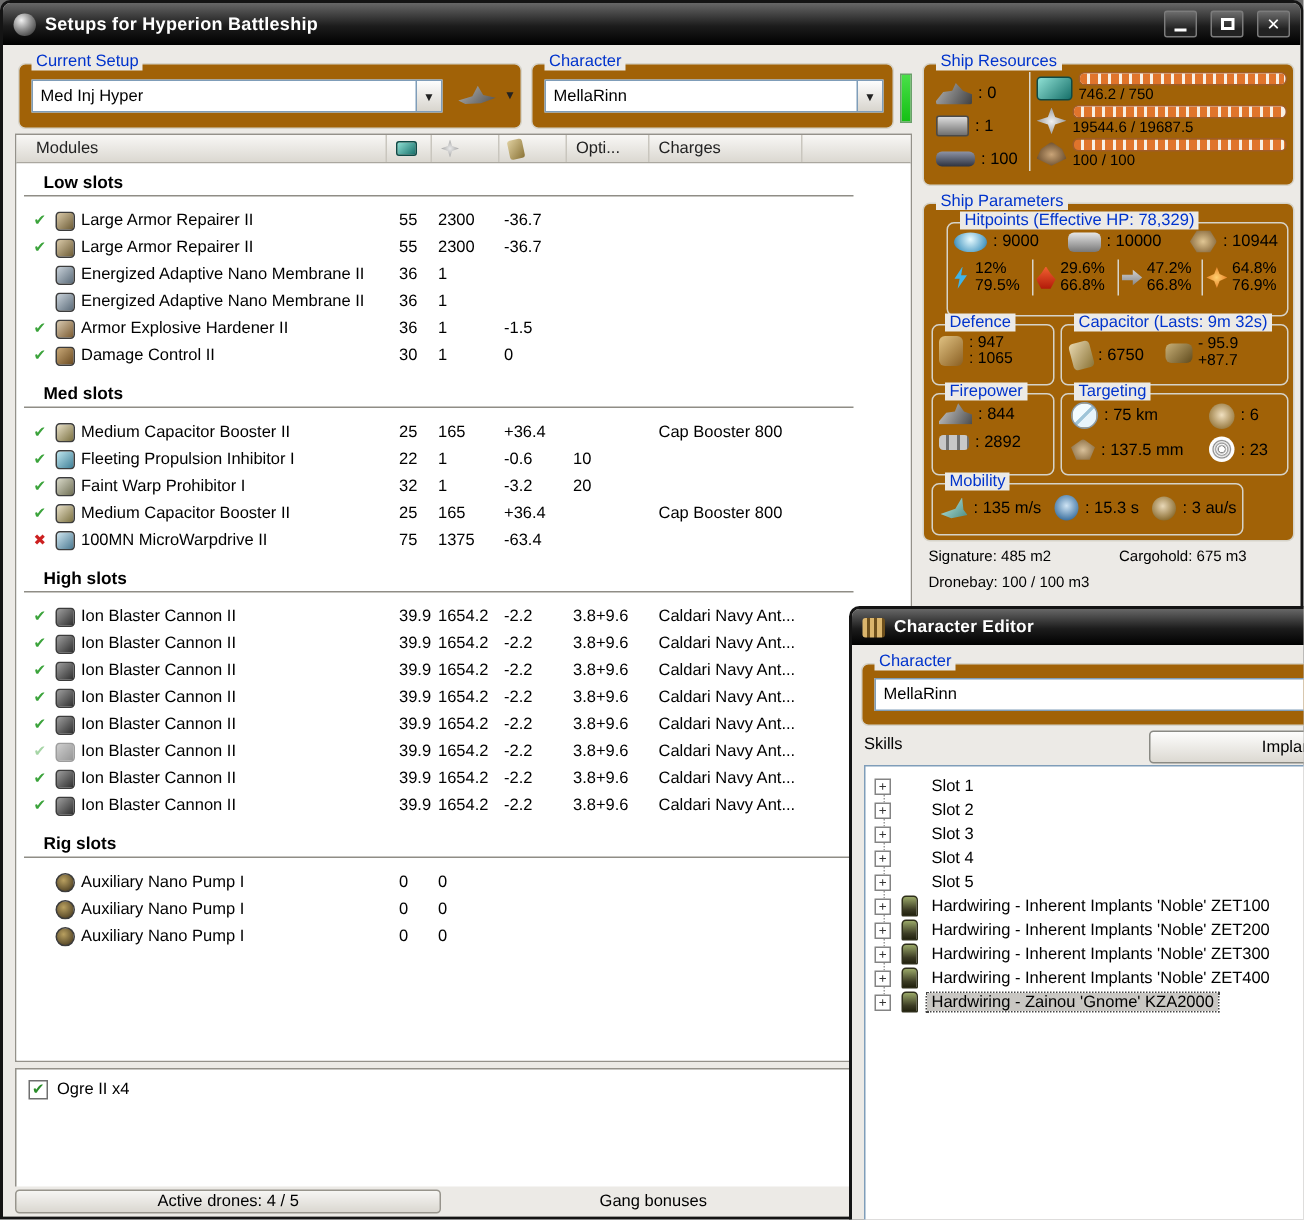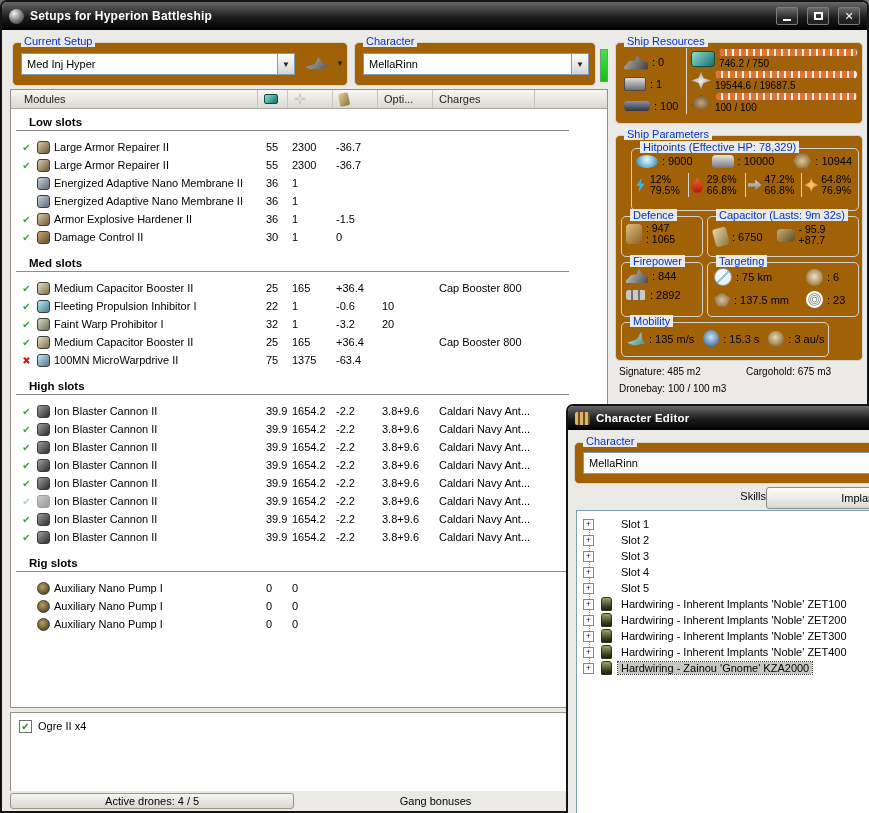--- a/index.html
+++ b/index.html
@@ -172,21 +172,21 @@
   #sigline,#droneline{position:absolute;font-size:10px}
 
   
   #editor{position:absolute;left:566px;top:404px;width:314px;height:420px;
           border:2px solid #141414;border-radius:7px 0 0 0;background:#eceae6;z-index:5;overflow:hidden}
   #editor .titlebar{height:24px}
   #editor .titlebar .title{font-size:11.5px}
   .charicon{width:15px;height:13px;border-radius:2px;
             background:repeating-linear-gradient(90deg,#dbb56c 0 3px,#6d4f1c 3px 5px)}
   .tabrow{position:absolute;left:0;top:81px;width:100%;height:24px}
-  .tab-skills{position:absolute;left:8px;width:190px;top:3px;text-align:right}
+  .tab-skills{position:absolute;left:8px;width:190px;top:3px;text-align:left}
   .tab-implants{position:absolute;left:198px;top:0;width:192px;height:22px;line-height:20px;
                 text-align:center;border:1px solid #8a8a84;border-radius:3px;
                 background:linear-gradient(#fdfdfc,#dcd9d2)}
   #treebox{position:absolute;left:8px;top:104px;width:340px;height:310px;background:#fff;
            border:1px solid #7f9db9;padding:5px 0 0 0;overflow:hidden}
   .connector{position:absolute;left:12px;top:14px;height:148px;border-left:1px dotted #9a9a9a}
   .titem{position:relative;display:flex;align-items:center;height:16px;padding-left:6px;gap:4px;
          white-space:nowrap;z-index:1}
   .plus{width:11px;height:11px;border:1px solid #848484;background:#fff;font-size:9px;
         line-height:9px;text-align:center;color:#333;flex:0 0 11px}

